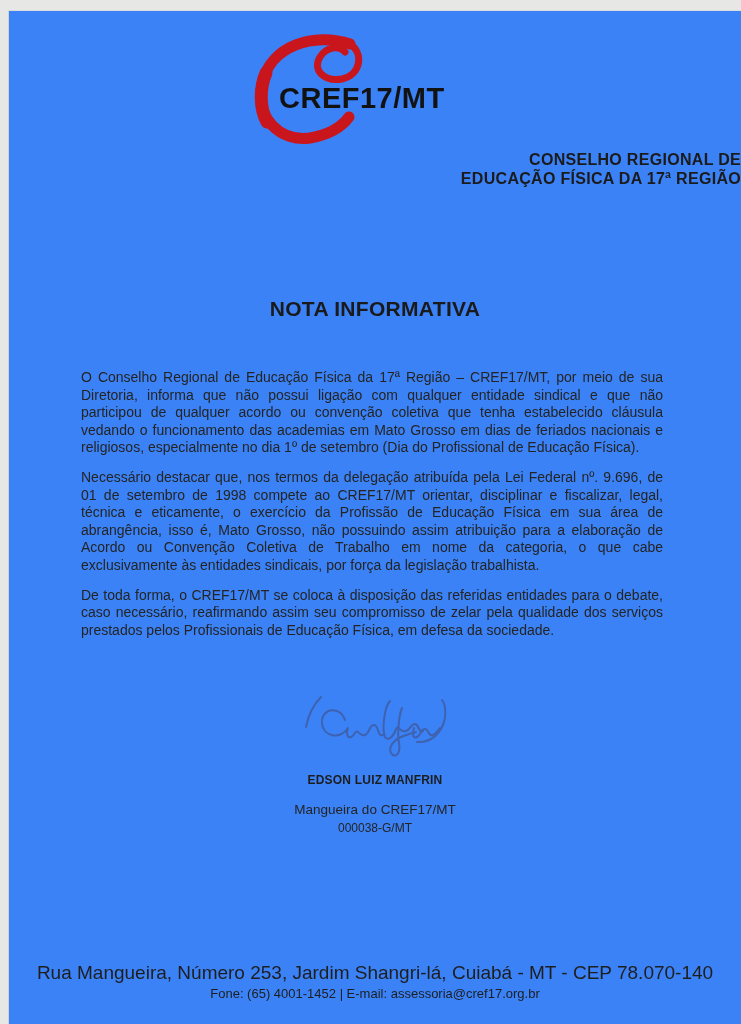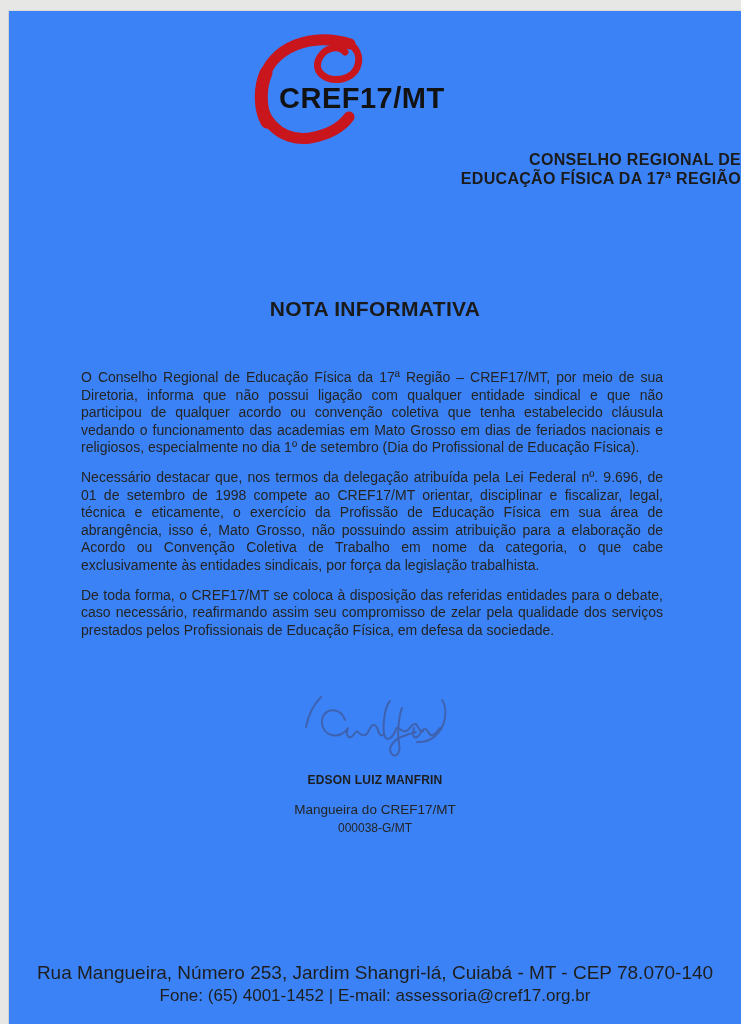--- a/index.html
+++ b/index.html
@@ -65,21 +65,21 @@
     position:absolute;left:0;top:810px;width:100%;text-align:center;
     font-size:12px;color:#242424;
   }
   
   .foot-line1{
     position:absolute;left:0;top:951px;width:100%;text-align:center;
     font-size:19px;color:#1e1e1e;
   }
   .foot-line2{
     position:absolute;left:0;top:975px;width:100%;text-align:center;
-    font-size:17px;color:#1e1e1e;
+    font-size:13px;color:#1e1e1e;
   }
 </style>
 </head>
 <body>
 
 <div class="canvas">
   <div class="page">
 
     <header>
       <div class="logo-art">

